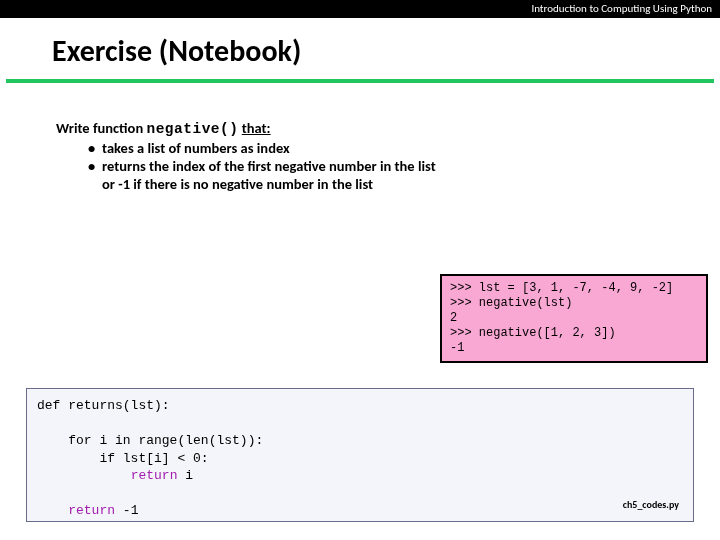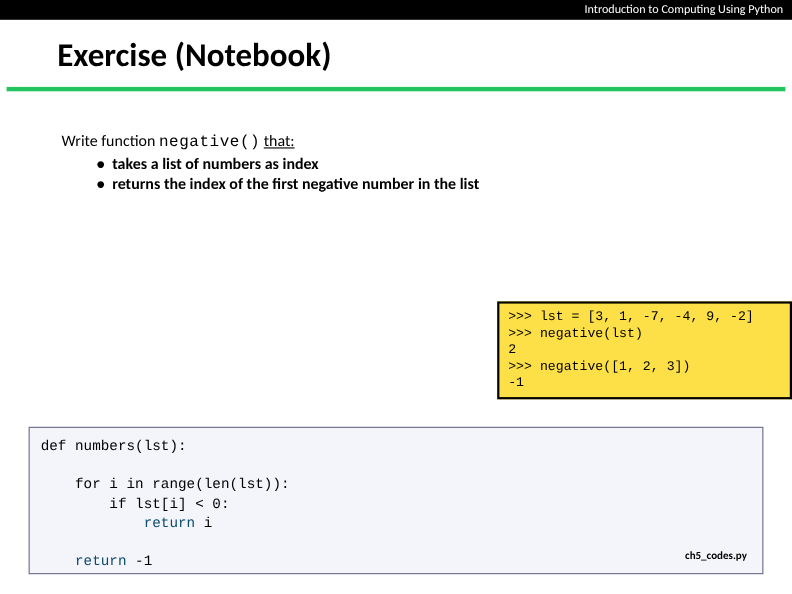--- a/index.html
+++ b/index.html
@@ -26,21 +26,21 @@
     color: #000000;
     padding: 14px 0 10px 46px;
     border-bottom: 4px solid #22c55e;
     margin: 0 6px 0 6px;
   }
   .content {
     padding: 36px 0 0 56px;
   }
   .intro {
     font-size: 14.5px;
-    font-weight: 400;
+    font-weight: 700;
     color: #000000;
   }
   .intro .func {
     font-family: "Courier New", monospace;
     letter-spacing: 0.5px;
   }
   .intro .that {
     text-decoration: underline;
   }
   .bullets {
@@ -61,24 +61,24 @@
     left: 0;
     top: 0;
   }
   .sub {
     display: block;
     padding-left: 0;
   }
   .code-box {
     position: absolute;
     top: 274px;
-    right: 0;
+    right: 12px;
     width: 268px;
     border: 2.5px solid #000000;
-    background: #fde047;
+    background: #f9a8d4;
     padding: 5px 8px 5px 8px;
     font-family: "Courier New", monospace;
     font-size: 12px;
     line-height: 1.25;
     white-space: pre;
     color: #000000;
   }
   .solution-box {
     position: absolute;
     left: 26px;
@@ -87,21 +87,21 @@
     height: 134px;
     border: 1px solid #6a6a8a;
     background: #f4f5fa;
     padding: 8px 10px 8px 10px;
     font-family: "Courier New", monospace;
     font-size: 13px;
     line-height: 1.35;
     color: #000000;
   }
   .solution-box .line { white-space: pre; }
-  .solution-box .kw-return { color: #0c4a6e; }
+  .solution-box .kw-return { color: #a21caf; }
   .filename {
     position: absolute;
     right: 14px;
     bottom: 10px;
     font-family: Calibri, Arial, sans-serif;
     font-size: 10px;
     font-weight: 600;
     color: #000000;
   }
 </style>
@@ -113,32 +113,32 @@
 </div>
 
 <div class="title">Exercise (Notebook)</div>
 
 <div class="content">
   <div class="intro">
     <span>Write function </span><span class="func">negative()</span> <span class="that">that:</span>
   </div>
   <ul class="bullets">
     <li><span>takes a list of numbers as index</span></li>
-    <li><span>returns the index of the first negative number in the list</span></li>
+    <li><span>returns the index of the first negative number in the list</span><span class="sub">or -1 if there is no negative number in the list</span></li>
   </ul>
 </div>
 
 <div class="code-box"><span>&gt;&gt;&gt; lst = [3, 1, -7, -4, 9, -2]</span>
 <span>&gt;&gt;&gt; negative(lst)</span>
 <span>2</span>
 <span>&gt;&gt;&gt; negative([1, 2, 3])</span>
 <span>-1</span></div>
 
 <div class="solution-box">
-  <div class="line">def numbers(lst):</div>
+  <div class="line">def returns(lst):</div>
   <div class="line">&nbsp;</div>
   <div class="line">    for i in range(len(lst)):</div>
   <div class="line">        if lst[i] &lt; 0:</div>
   <div class="line"><span>            </span><span class="kw-return">return</span><span> i</span></div>
   <div class="line">&nbsp;</div>
   <div class="line"><span>    </span><span class="kw-return">return</span><span> -1</span></div>
   <div class="filename">ch5_codes.py</div>
 </div>
 
 </body></html>

